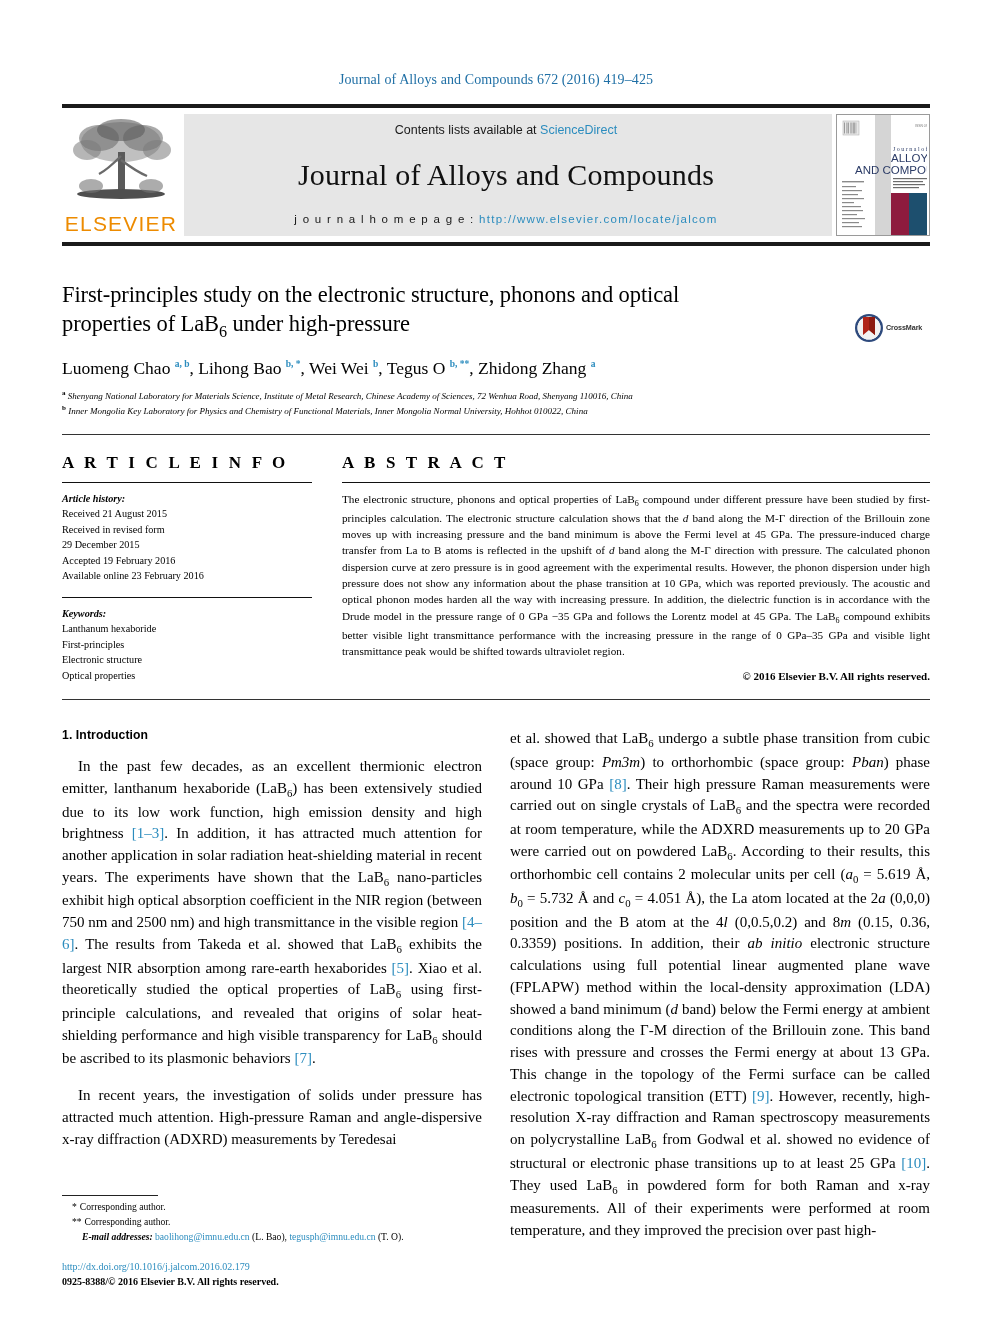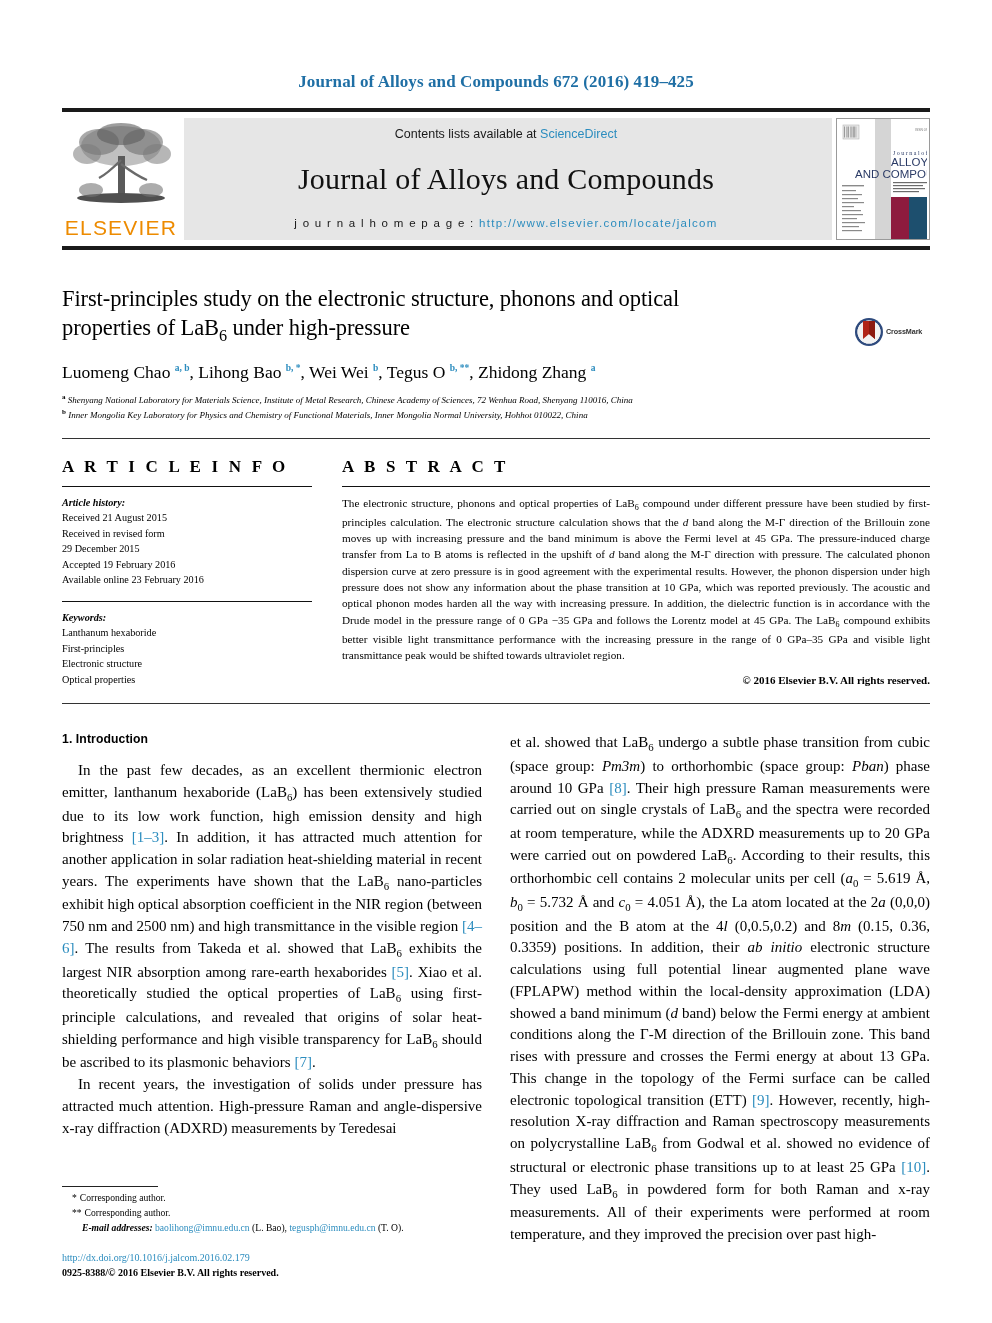--- a/index.html
+++ b/index.html
@@ -20,22 +20,22 @@
     height: 1323px;
     position: relative;
     box-sizing: border-box;
     padding: 0 62px;
   }
 
   
   .running-head {
     text-align: center;
     color: #1f6fa5;
-    font-size: 17px;
-    font-weight: bold;
+    font-size: 14px;
+    font-weight: normal;
     padding-top: 72px;
     letter-spacing: 0.1px;
   }
 
   
   .masthead {
     margin-top: 16px;
     border-top: 4px solid #1a1a1a;
     border-bottom: 4px solid #1a1a1a;
     padding: 6px 0 6px 0;
@@ -238,30 +238,30 @@
     margin: 0 0 14px 0;
     letter-spacing: 0.1px;
   }
   p.para {
     margin: 0;
     font-size: 15px;
     line-height: 1.45;
     text-align: justify;
     text-indent: 16px;
   }
-  p.para + p.para { margin-top: 0; }
+  p.para + p.para { margin-top: 15px; }
   .ref { color: #2b8cbe; }
   sub { font-size: 0.72em; }
   i.it { font-style: italic; }
 
   
   .footnotes {
     position: absolute;
     left: 62px;
-    bottom: 43px;
+    bottom: 34px;
     width: 400px;
     font-size: 9.6px;
     line-height: 1.55;
   }
   .fn-rule {
     border-top: 1px solid #222;
     width: 96px;
     margin-bottom: 4px;
   }
   .fn-item { padding-left: 10px; }

